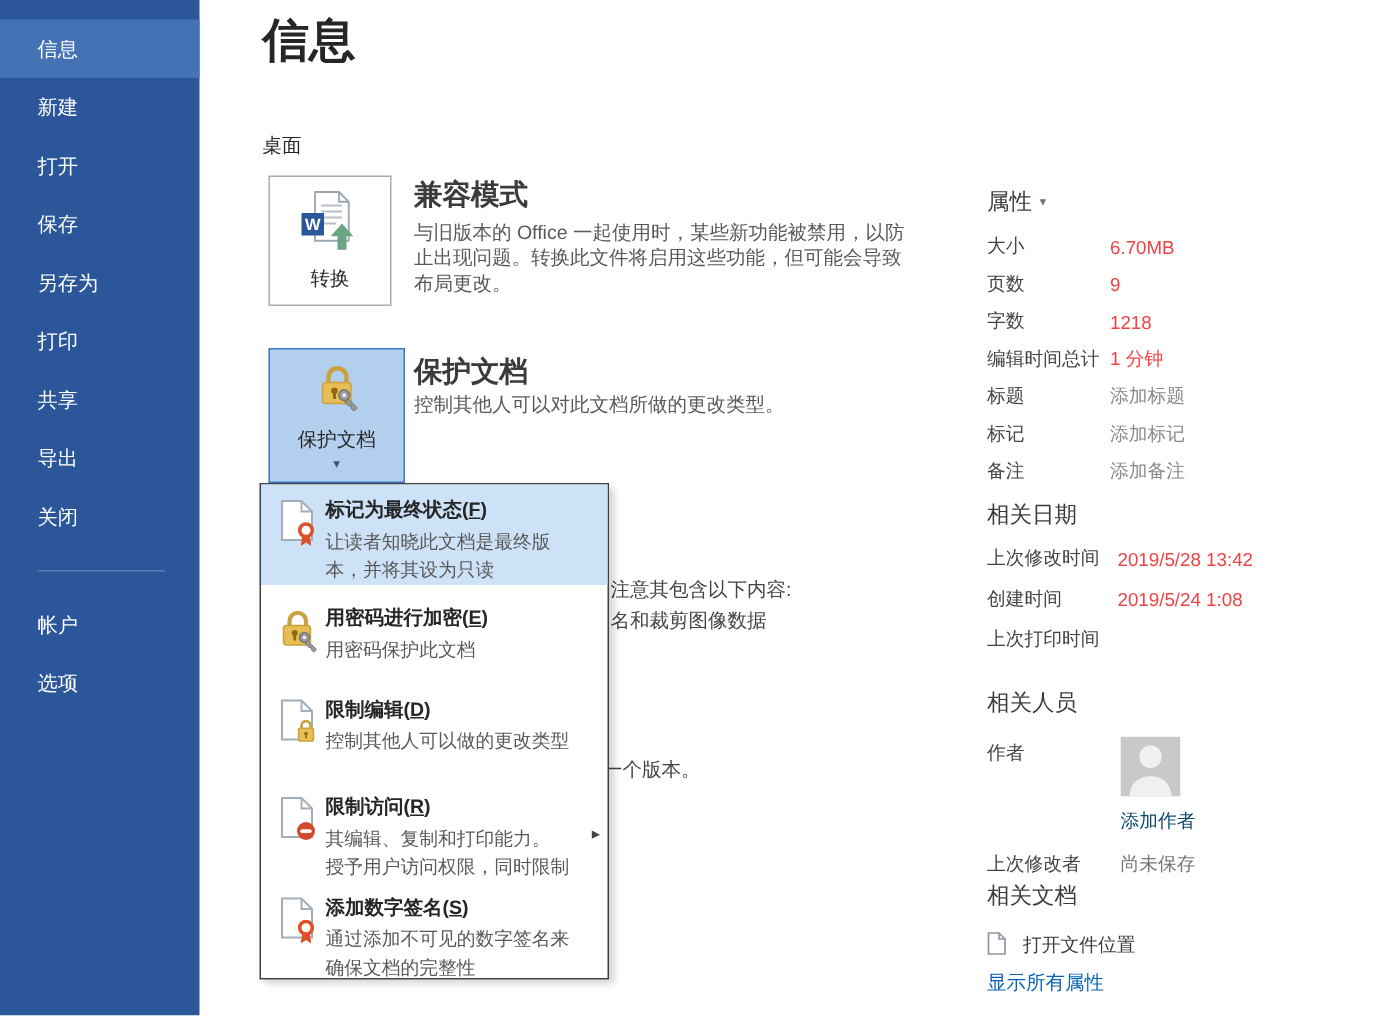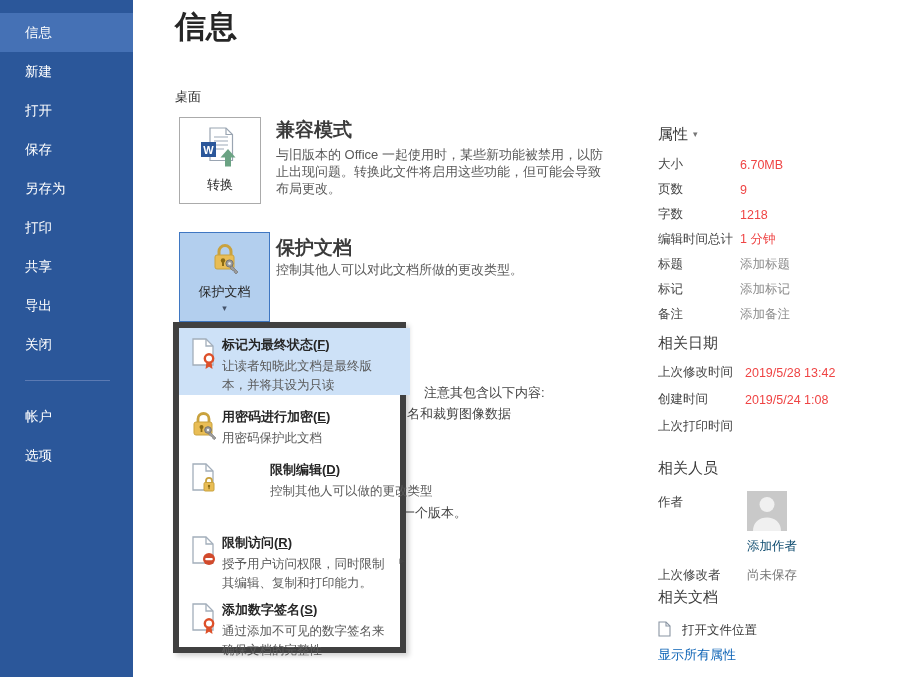--- a/index.html
+++ b/index.html
@@ -29,27 +29,27 @@
   #compat-desc { position:absolute; left:276px; top:146px; }
   #protect-desc { position:absolute; left:276px; top:261px; }
 
   .protect-btn { position:absolute; left:179px; top:232px; width:91px; height:90px;
     background:#b3cfee; border:1px solid #3f77c2; display:flex; flex-direction:column;
     align-items:center; padding-top:9px; cursor:pointer; }
   .protect-btn .lbl { font-size:13px; color:#262626; margin-top:5px; }
   .protect-btn .arr { font-size:9px; color:#44536a; margin-top:3px; line-height:8px; }
 
   .frag { position:absolute; font-size:13px; color:#444; white-space:nowrap; }
-  #frag1 { left:388px; top:384px;padding-left:36px; }
+  #frag1 { left:407px; top:384px; }
   #frag2 { left:407px; top:405px; }
   #frag3 { left:402px; top:504px; }
 
   
   .dropdown { position:absolute; left:173px; top:322px; width:233px; height:331px;
-    background:#fff; border:6px solid #404040; box-shadow:3px 3px 5px rgba(0,0,0,.18); }
+    background:#fff; border:1px solid #404040; box-shadow:3px 3px 5px rgba(0,0,0,.18); }
   .menu-item { position:absolute; left:0; width:231px; display:flex; padding:8px 0 0 9px; cursor:pointer; }
   .menu-item.hl { background:#cde1f7; }
   .mi-icon { flex:0 0 34px; width:34px; display:flex; justify-content:center; padding-top:2px; }
   .mi-title { font-size:13px; font-weight:bold; color:#262626; white-space:nowrap; }
   .mi-title .u { text-decoration:underline; }
   .mi-desc { font-size:12.5px; color:#595959; line-height:18.5px; white-space:nowrap; margin-top:3px; }
   .mi-desc + .mi-desc { margin-top:0; }
   .submenu-arr { position:absolute; right:5px; top:28px; font-size:11px; color:#444; }
 
   
@@ -180,21 +180,21 @@
           <circle cx="18" cy="20" r="1.2" fill="#eef2f6"></circle>
           <path d="M20 22 l6 6 -1.8 1.8 -1.7-1.7 v-1.5 h-1.5 l-2.4-2.4 z" fill="#9b9b9b" stroke="#757575" stroke-width=".6"></path>
         </svg>
       </div>
       <div class="mi-text">
         <div class="mi-title"><span>用密码进行加密(</span><span class="u">E</span><span>)</span></div>
         <div class="mi-desc">用密码保护此文档</div>
       </div>
     </div>
 
-    <div class="menu-item" style="top:125px;height:56px;gap:48px;">
+    <div class="menu-item" style="top:133px;height:56px;">
       <div class="mi-icon">
         <svg width="30" height="32" viewBox="0 0 30 32">
           <path d="M3 1 h13 l7 7 v19 h-20 z" fill="#fff" stroke="#a3aebb" stroke-width="1.3"></path>
           <path d="M16 1 v7 h7" fill="none" stroke="#a3aebb" stroke-width="1.3"></path>
           <path d="M16 20 v-2.2 a3 3 0 0 1 6 0 V20" fill="none" stroke="#c9a23e" stroke-width="1.8"></path>
           <rect x="14" y="19.5" width="10" height="8.5" rx="1.2" fill="#e9bd55" stroke="#c9a23e"></rect>
           <circle cx="19" cy="23" r="1.2" fill="#8a6a14"></circle>
           <rect x="18.5" y="23.6" width="1.1" height="2.6" fill="#8a6a14"></rect>
         </svg>
       </div>
@@ -208,22 +208,22 @@
       <div class="mi-icon">
         <svg width="30" height="32" viewBox="0 0 30 32">
           <path d="M3 1 h13 l7 7 v19 h-20 z" fill="#fff" stroke="#a3aebb" stroke-width="1.3"></path>
           <path d="M16 1 v7 h7" fill="none" stroke="#a3aebb" stroke-width="1.3"></path>
           <circle cx="19" cy="23" r="6" fill="#d14a2c"></circle>
           <rect x="15.2" y="21.9" width="7.6" height="2.4" rx="1.2" fill="#fff"></rect>
         </svg>
       </div>
       <div class="mi-text">
         <div class="mi-title"><span>限制访问(</span><span class="u">R</span><span>)</span></div>
+        <div class="mi-desc">其编辑、复制和打印能力。</div>
         <div class="mi-desc">授予用户访问权限，同时限制</div>
-        <div class="mi-desc">其编辑、复制和打印能力。</div>
       </div>
       <span class="submenu-arr">▸</span>
     </div>
 
     <div class="menu-item" style="top:265px;height:65px;">
       <div class="mi-icon">
         <svg width="30" height="32" viewBox="0 0 30 32">
           <path d="M3 1 h13 l7 7 v19 h-20 z" fill="#fff" stroke="#a3aebb" stroke-width="1.3"></path>
           <path d="M16 1 v7 h7" fill="none" stroke="#a3aebb" stroke-width="1.3"></path>
           <circle cx="19" cy="20.5" r="4.2" fill="#fff" stroke="#dd502a" stroke-width="2.4"></circle>

